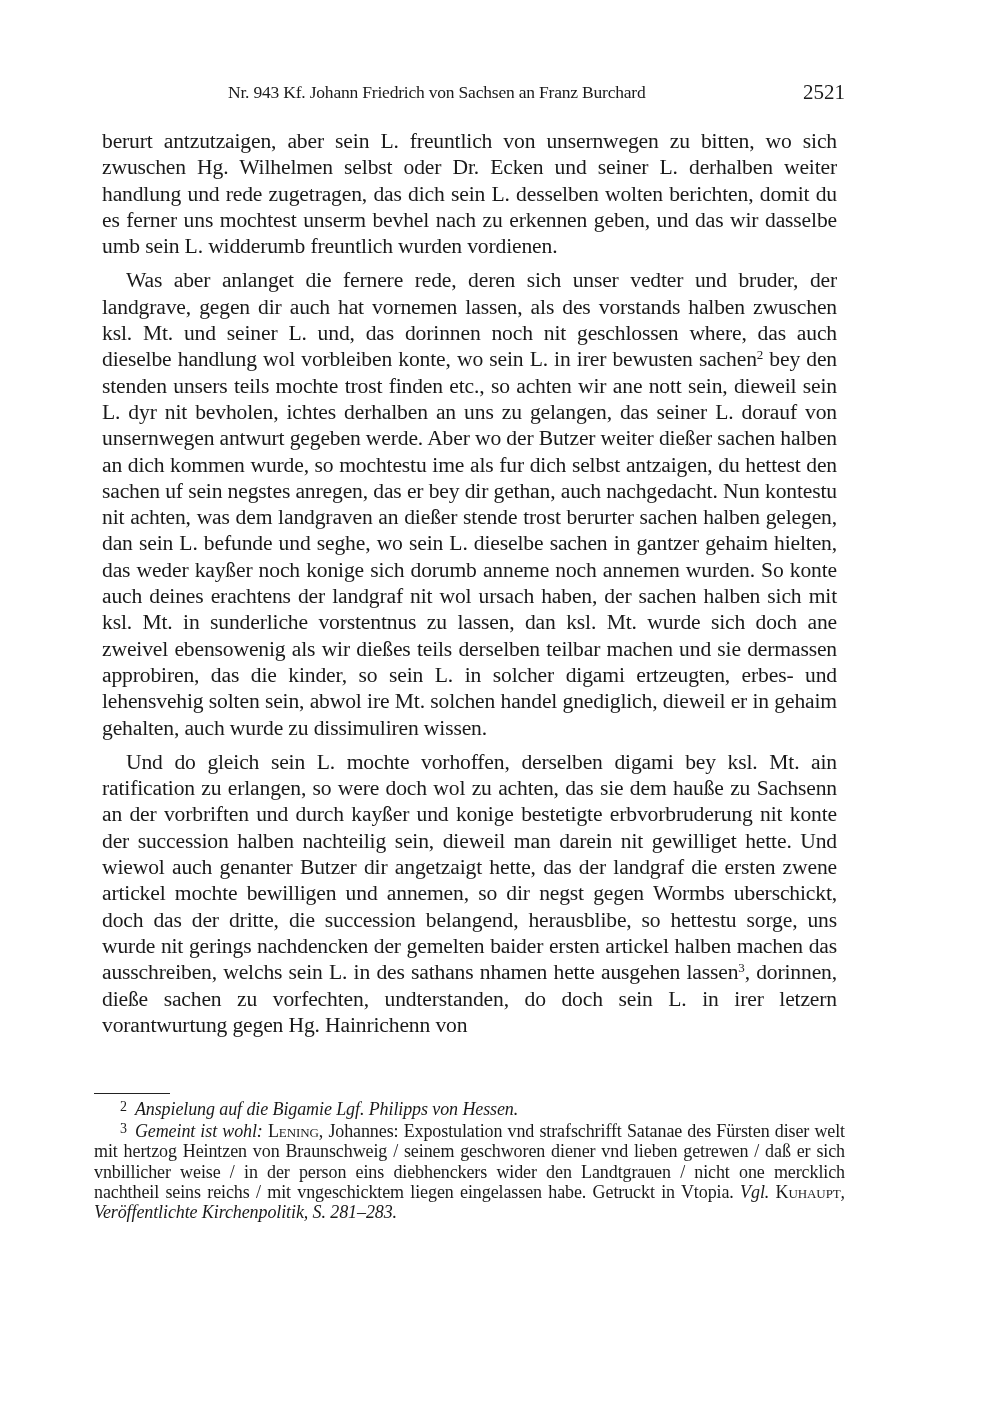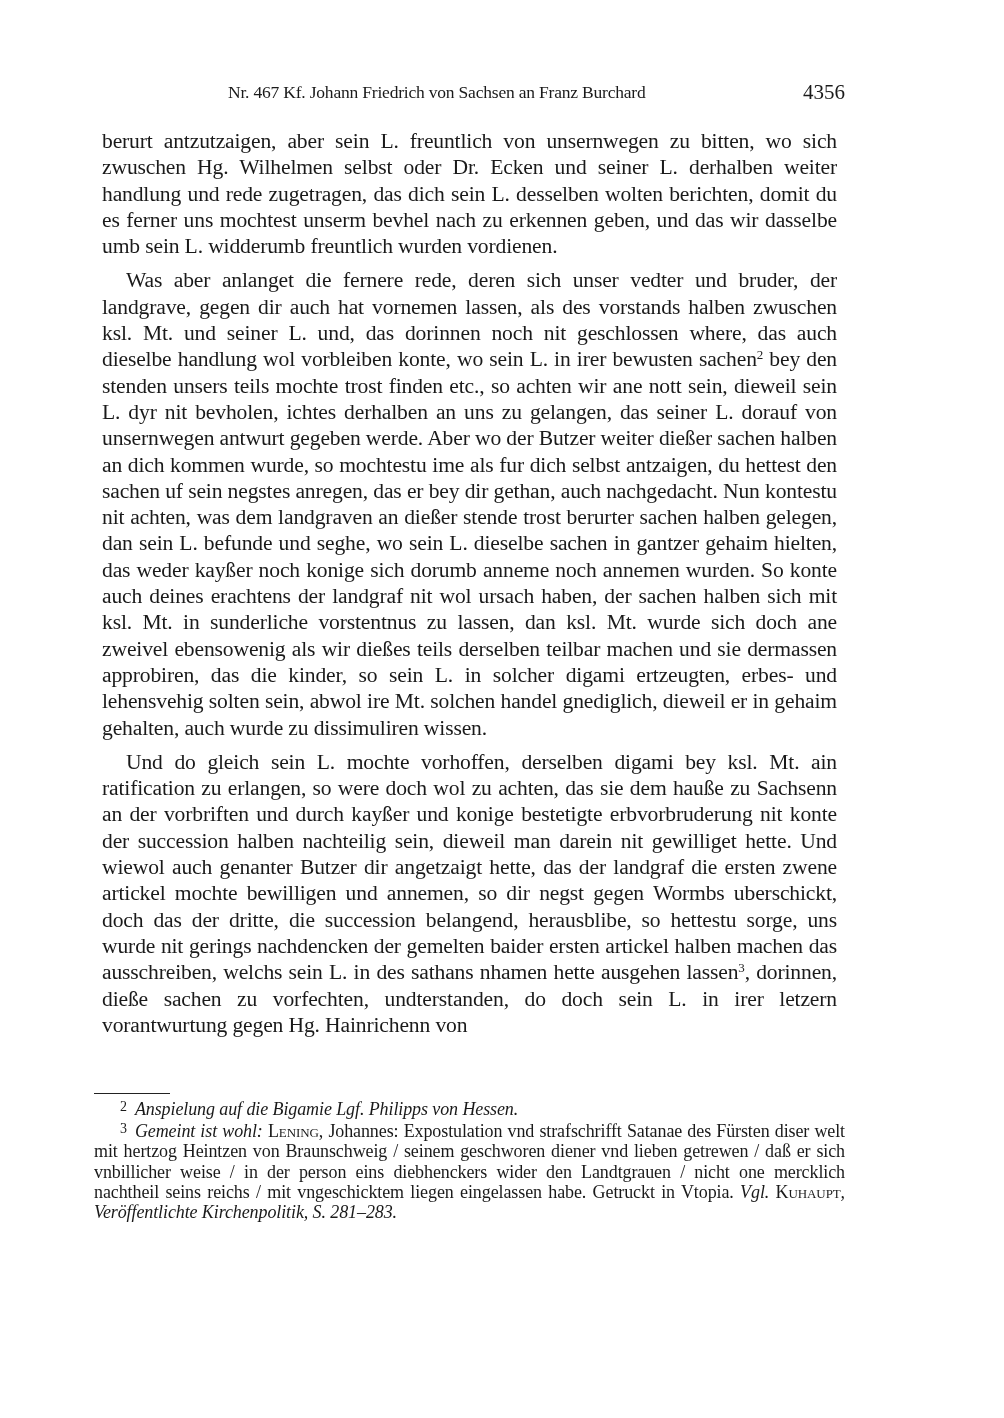--- a/index.html
+++ b/index.html
@@ -18,22 +18,22 @@
                line-height: 20.2px; text-align: justify; letter-spacing: -0.1px; }
   .footnotes p { margin: 0; text-indent: 26px; }
   .fn-num { font-size: 14px; vertical-align: 4px; margin-right: 8px; }
   .it { font-style: italic; }
   .sc { font-variant: small-caps; }
 </style>
 </head>
 <body>
 
 <div class="header">
-  <span class="running-head">Nr. 467 Kf. Johann Friedrich von Sachsen an Franz Burchard</span>
-  <span class="page-number">4356</span>
+  <span class="running-head">Nr. 943 Kf. Johann Friedrich von Sachsen an Franz Burchard</span>
+  <span class="page-number">2521</span>
 </div>
 
 <div class="body-text">
   <p>berurt antzutzaigen, aber sein L. freuntlich von unsernwegen zu bitten, wo sich zwuschen Hg. Wilhelmen selbst oder Dr. Ecken und seiner L. derhalben weiter handlung und rede zugetragen, das dich sein L. desselben wolten berichten, domit du es ferner uns mochtest unserm bevhel nach zu erkennen geben, und das wir dasselbe umb sein L. widderumb freuntlich wurden vordienen.</p>
   <p class="indent"><span>Was aber anlanget die fernere rede, deren sich unser vedter und bruder, der landgrave, gegen dir auch hat vornemen lassen, als des vorstands halben zwuschen ksl. Mt. und seiner L. und, das dorinnen noch nit geschlossen where, das auch dieselbe handlung wol vorbleiben konte, wo sein L. in irer bewusten sachen</span><sup>2</sup><span> bey den stenden unsers teils mochte trost finden etc., so achten wir ane nott sein, dieweil sein L. dyr nit bevholen, ichtes derhalben an uns zu gelangen, das seiner L. dorauf von unsernwegen antwurt gegeben werde. Aber wo der Butzer weiter dießer sachen halben an dich kommen wurde, so mochtestu ime als fur dich selbst antzaigen, du hettest den sachen uf sein negstes anregen, das er bey dir gethan, auch nachgedacht. Nun kontestu nit achten, was dem landgraven an dießer stende trost berurter sachen halben gelegen, dan sein L. befunde und seghe, wo sein L. dieselbe sachen in gantzer gehaim hielten, das weder kayßer noch konige sich dorumb anneme noch annemen wurden. So konte auch deines erachtens der landgraf nit wol ursach haben, der sachen halben sich mit ksl. Mt. in sunderliche vorstentnus zu lassen, dan ksl. Mt. wurde sich doch ane zweivel ebensowenig als wir dießes teils derselben teilbar machen und sie dermassen approbiren, das die kinder, so sein L. in solcher digami ertzeugten, erbes- und lehensvehig solten sein, abwol ire Mt. solchen handel gnediglich, dieweil er in gehaim gehalten, auch wurde zu dissimuliren wissen.</span></p>
   <p class="indent"><span>Und do gleich sein L. mochte vorhoffen, derselben digami bey ksl. Mt. ain ratification zu erlangen, so were doch wol zu achten, das sie dem hauße zu Sach­senn an der vorbriften und durch kayßer und konige bestetigte erbvorbruderung nit konte der succession halben nachteilig sein, dieweil man darein nit gewilliget hette. Und wiewol auch genanter Butzer dir angetzaigt hette, das der landgraf die ersten zwene artickel mochte bewilligen und annemen, so dir negst gegen Wormbs uberschickt, doch das der dritte, die succession belangend, herausblibe, so hettestu sorge, uns wurde nit gerings nachdencken der gemelten baider ersten artickel halben machen das ausschreiben, welchs sein L. in des sathans nhamen hette ausgehen lassen</span><sup>3</sup><span>, dorinnen, dieße sachen zu vorfechten, undterstanden, do doch sein L. in irer letzern vorantwurtung gegen Hg. Hainrichenn von</span></p>
 </div>
 
 <div class="fn-rule"></div>
 

